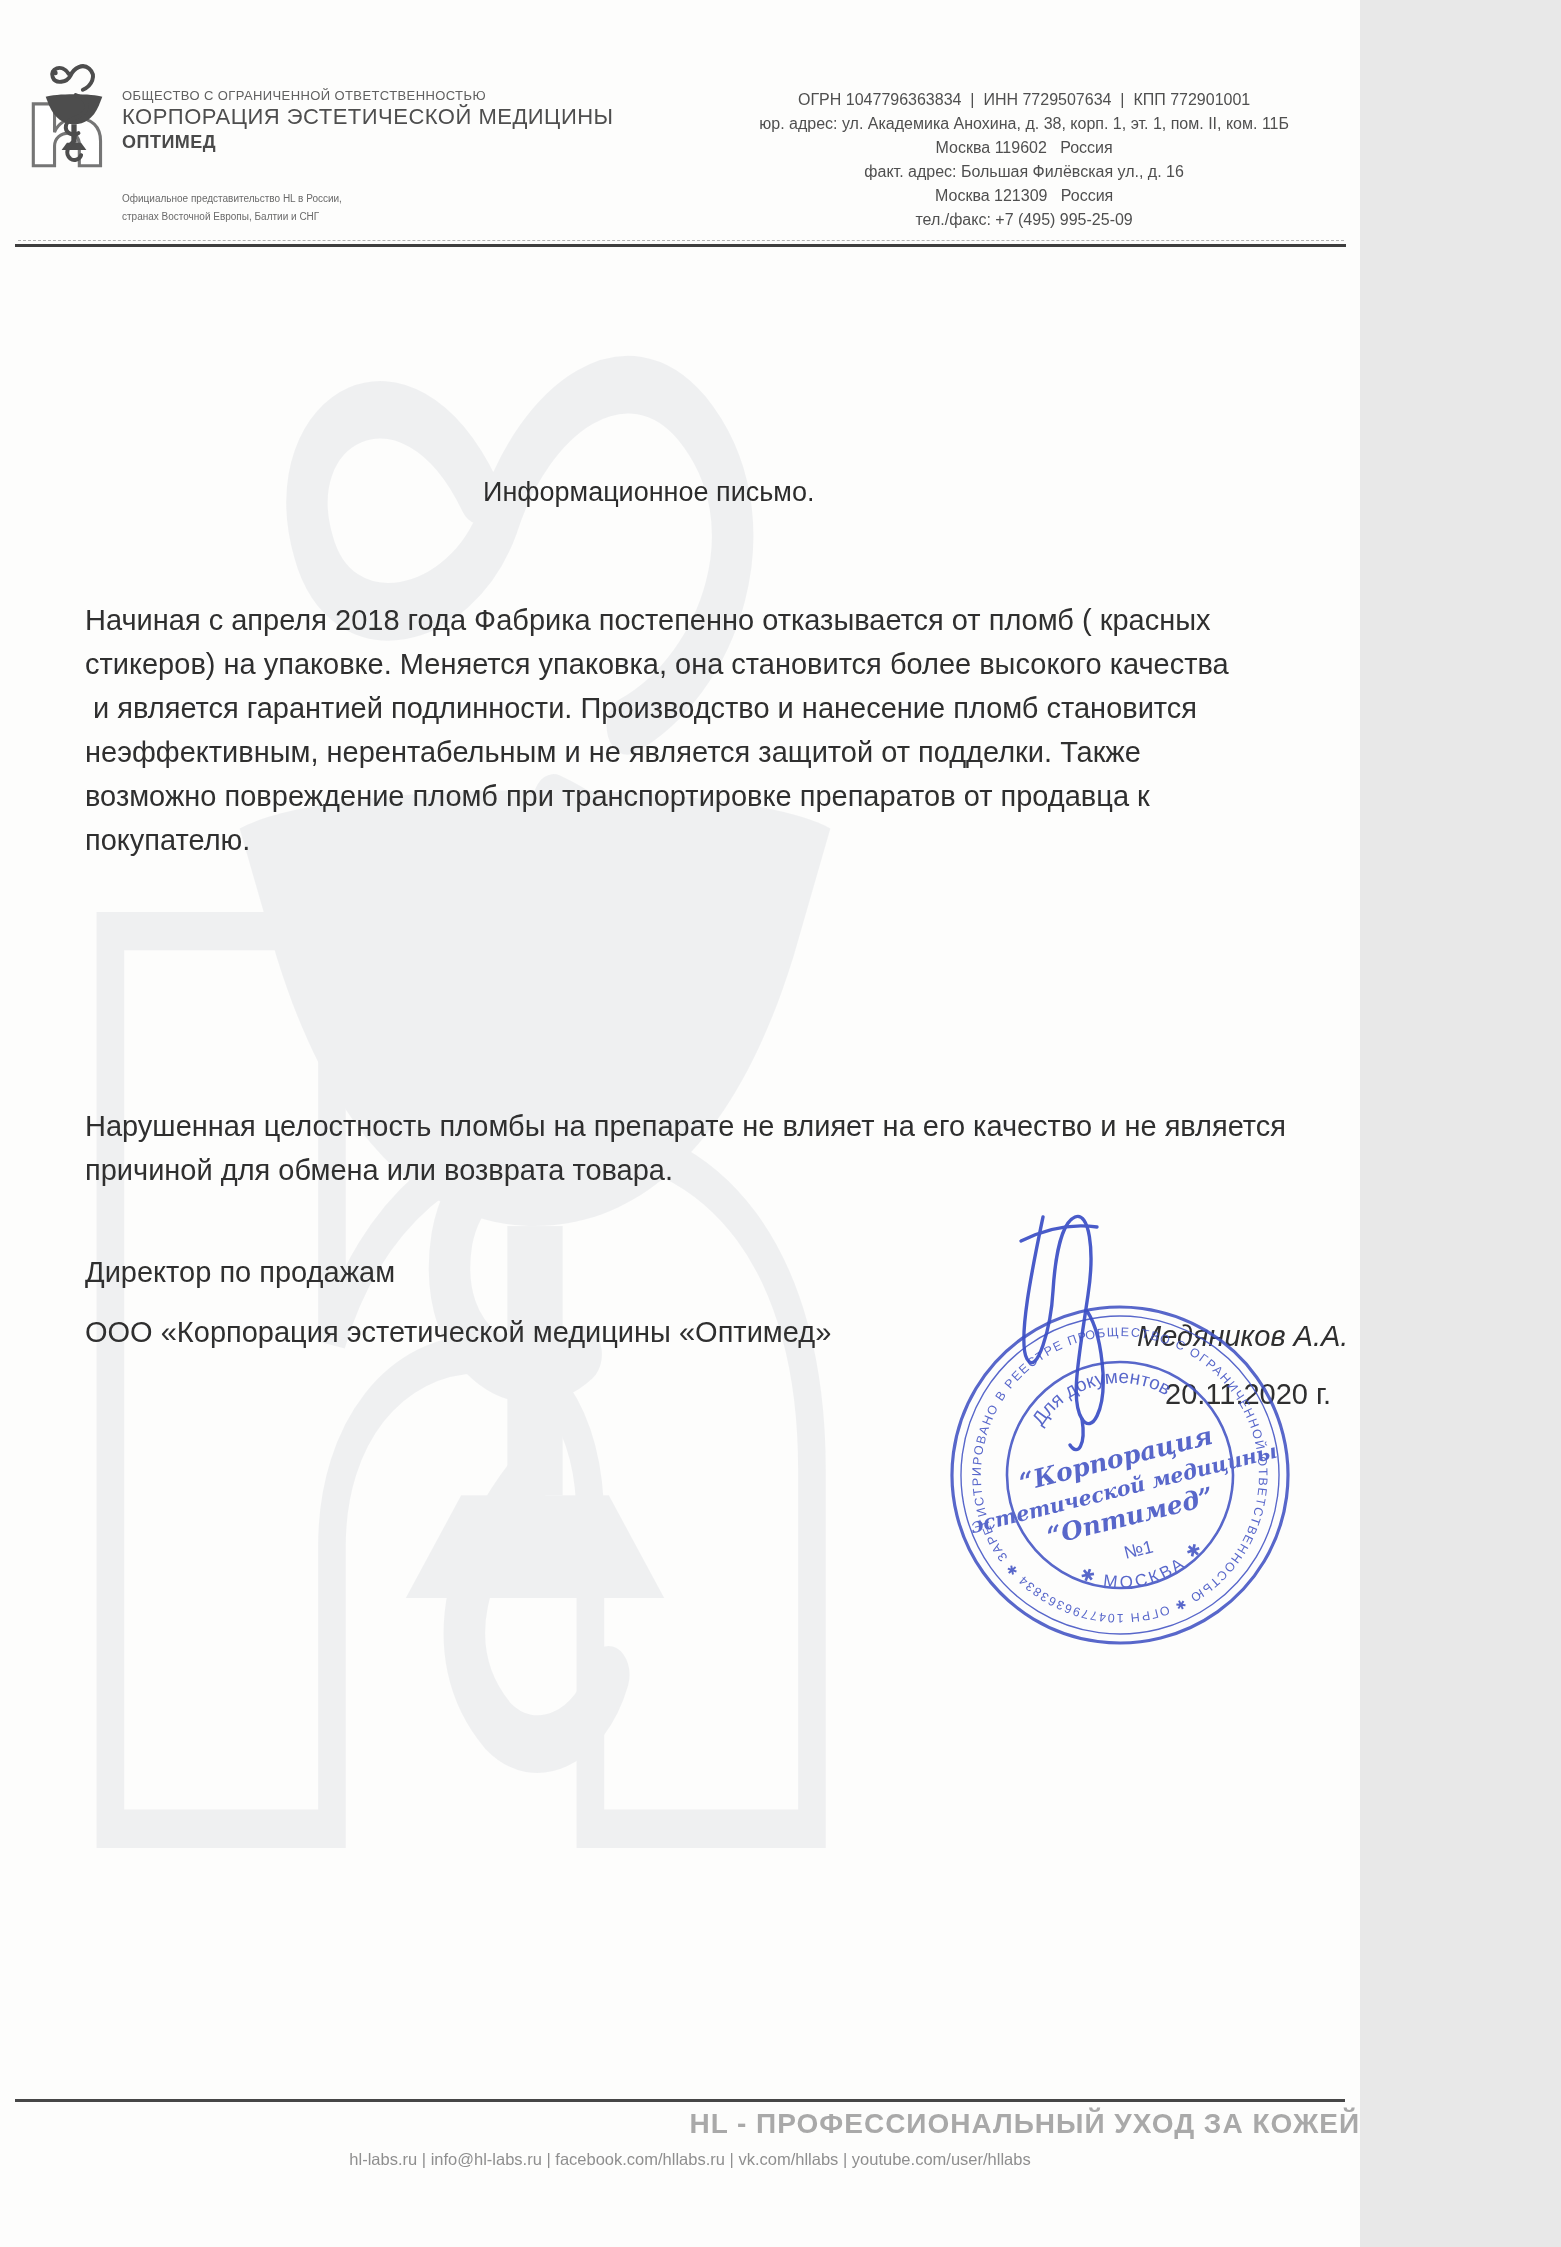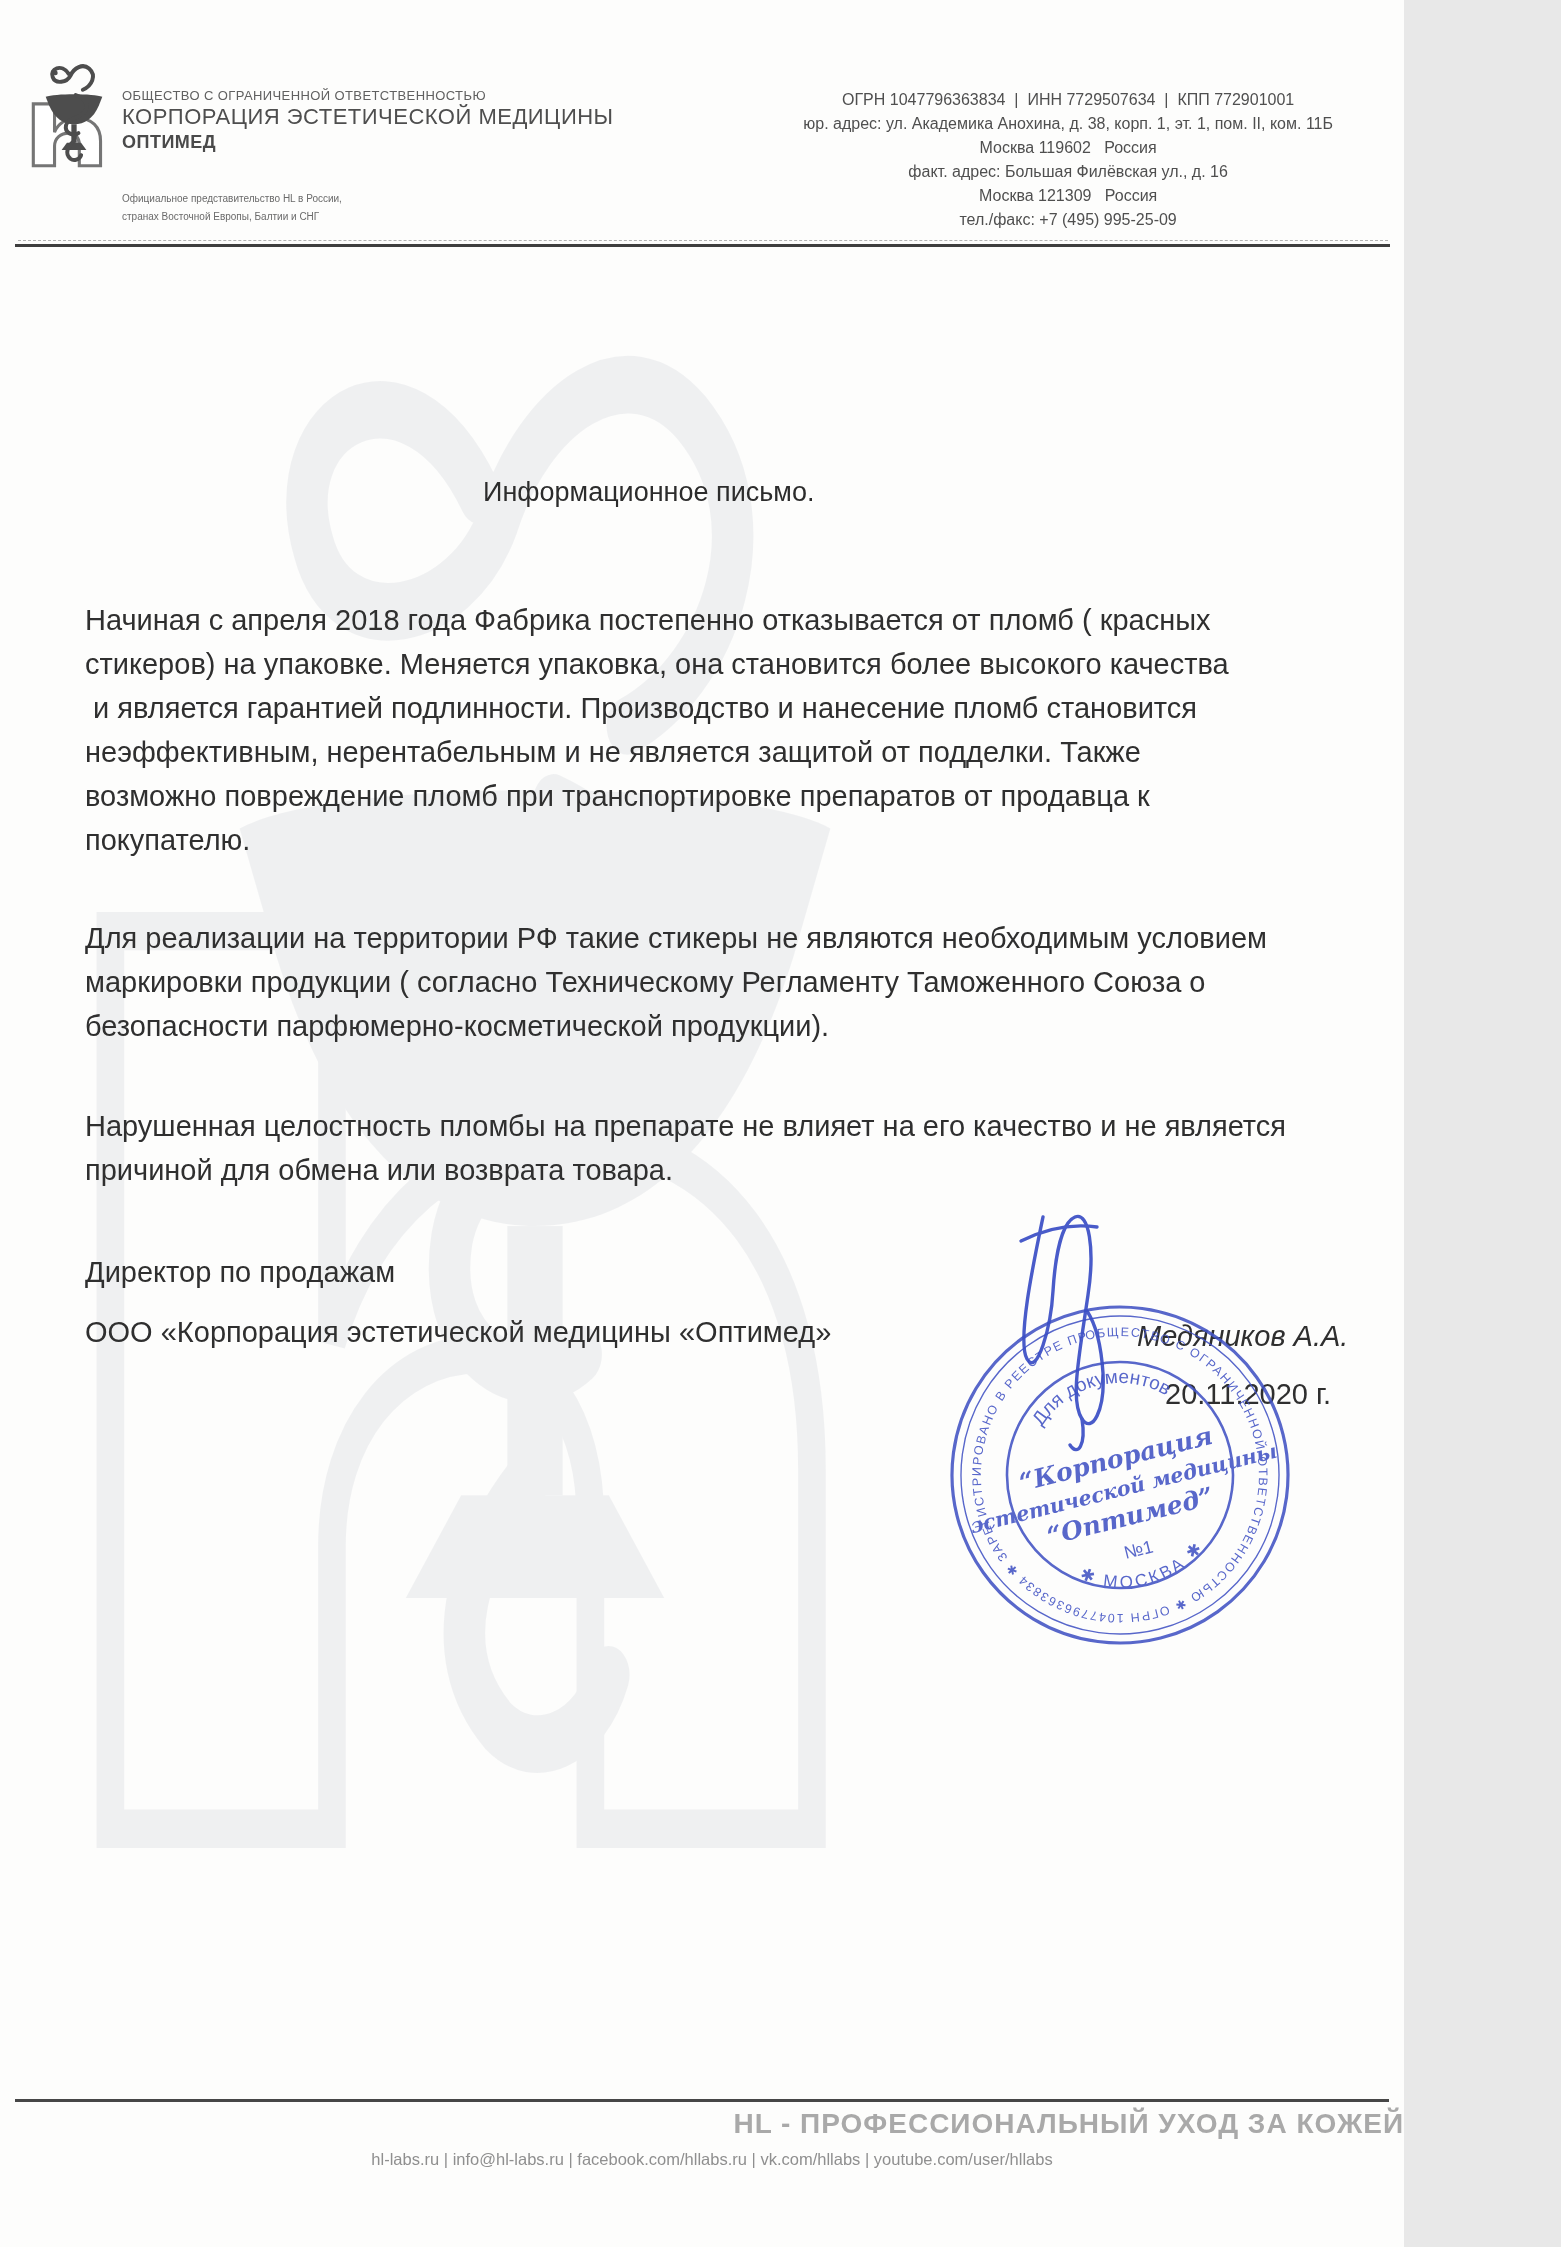--- a/index.html
+++ b/index.html
@@ -1,17 +1,17 @@
 <!DOCTYPE html>
 <html><head>
 <meta charset="utf-8">
 <style>
   html,body{margin:0;padding:0;background:#e8e8e8;}
   .page{position:relative;width:1360px;height:2247px;background:#fdfdfc;overflow:hidden;
-        font-family:"Liberation Sans",sans-serif;color:#2e2e2e;padding-left:44px;}
+        font-family:"Liberation Sans",sans-serif;color:#2e2e2e;}
   .abs{position:absolute;}
 
   
   .org-type{left:122px;top:88px;font-size:13px;letter-spacing:.4px;color:#606060;}
   .company-name{left:122px;top:104px;font-size:22px;letter-spacing:.5px;color:#4e4e4e;}
   .brand-name{left:122px;top:132px;font-size:18px;font-weight:bold;letter-spacing:.5px;color:#4a4a4a;}
   .rep-note{left:122px;top:190px;font-size:10px;line-height:18px;color:#6a6a6a;white-space:pre-wrap;}
   .head-right{right:71px;top:88px;text-align:center;font-size:16px;line-height:24px;color:#4f4f4f;white-space:pre-wrap;}
   .rule-top{left:18px;right:16px;top:240px;border-top:1px dashed #b3b3b3;}
   .rule-top2{left:15px;right:14px;top:244px;border-top:3px solid #3e3e3e;}
@@ -84,23 +84,20 @@
   <div class="abs content rule-top"></div>
   <div class="abs content rule-top2"></div>
 
   <div class="abs content title">Информационное письмо.</div>
   <div class="abs content para p1">Начиная с апреля 2018 года Фабрика постепенно отказывается от пломб ( красных
 стикеров) на упаковке. Меняется упаковка, она становится более высокого качества
  и является гарантией подлинности. Производство и нанесение пломб становится
 неэффективным, нерентабельным и не является защитой от подделки. Также
 возможно повреждение пломб при транспортировке препаратов от продавца к
 покупателю.</div>
-  <div class="abs content para p2">Для реализации на территории РФ такие стикеры не являются необходимым условием
-маркировки продукции ( согласно Техническому Регламенту Таможенного Союза о
-безопасности парфюмерно-косметической продукции).</div>
   <div class="abs content para p3">Нарушенная целостность пломбы на препарате не влияет на его качество и не является
 причиной для обмена или возврата товара.</div>
 
   <div class="abs content signoff-pos">Директор по продажам</div>
   <div class="abs content signoff-co">ООО «Корпорация эстетической медицины «Оптимед»</div>
   <div class="abs content signer">Медяников А.А.</div>
   <div class="abs content date">20.11.2020 г.</div>
 
   <div class="abs stamp-wrap">
     <svg viewBox="0 0 350 350" width="350" height="350">

